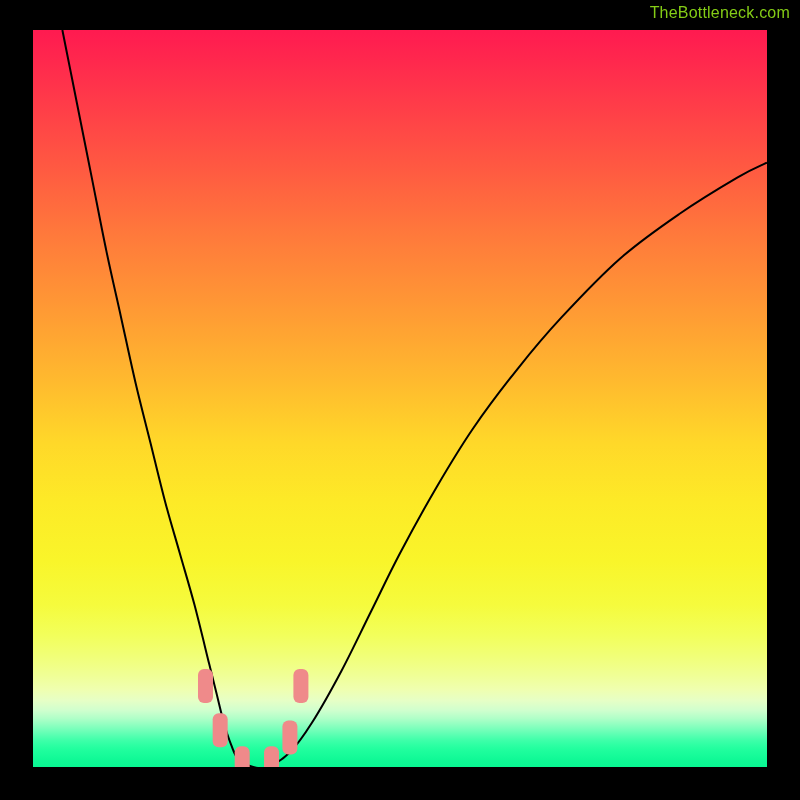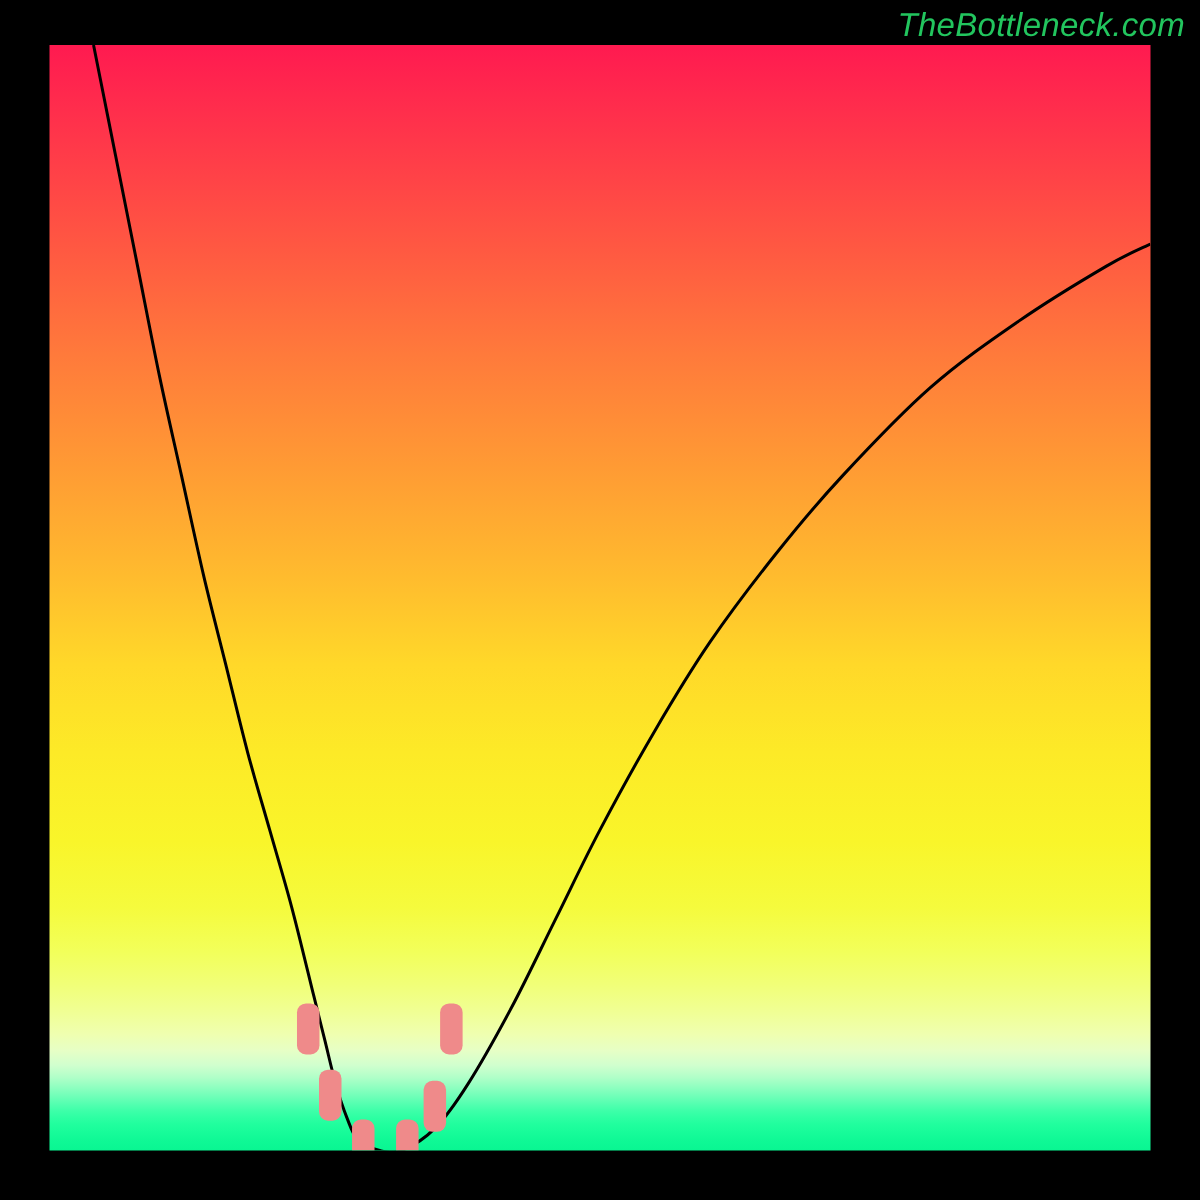--- a/index.html
+++ b/index.html
@@ -52,25 +52,24 @@
       #18fc9a 98.3%,
       #10f996 99%,
       #09f692 100%
     );
     overflow: hidden;
   }
   .watermark {
     position: absolute;
     top: 4px;
     right: 10px;
-    color: #22c55e;
-    font-size: 22px;
+    color: #84cc16;
+    font-size: 16px;
     font-weight: 400;
     letter-spacing: 0.2px;
-    font-style: italic;
   }
   svg.curve {
     position: absolute;
     left: 0;
     top: 0;
     width: 734px;
     height: 737px;
   }
   .curve path {
     fill: none;

